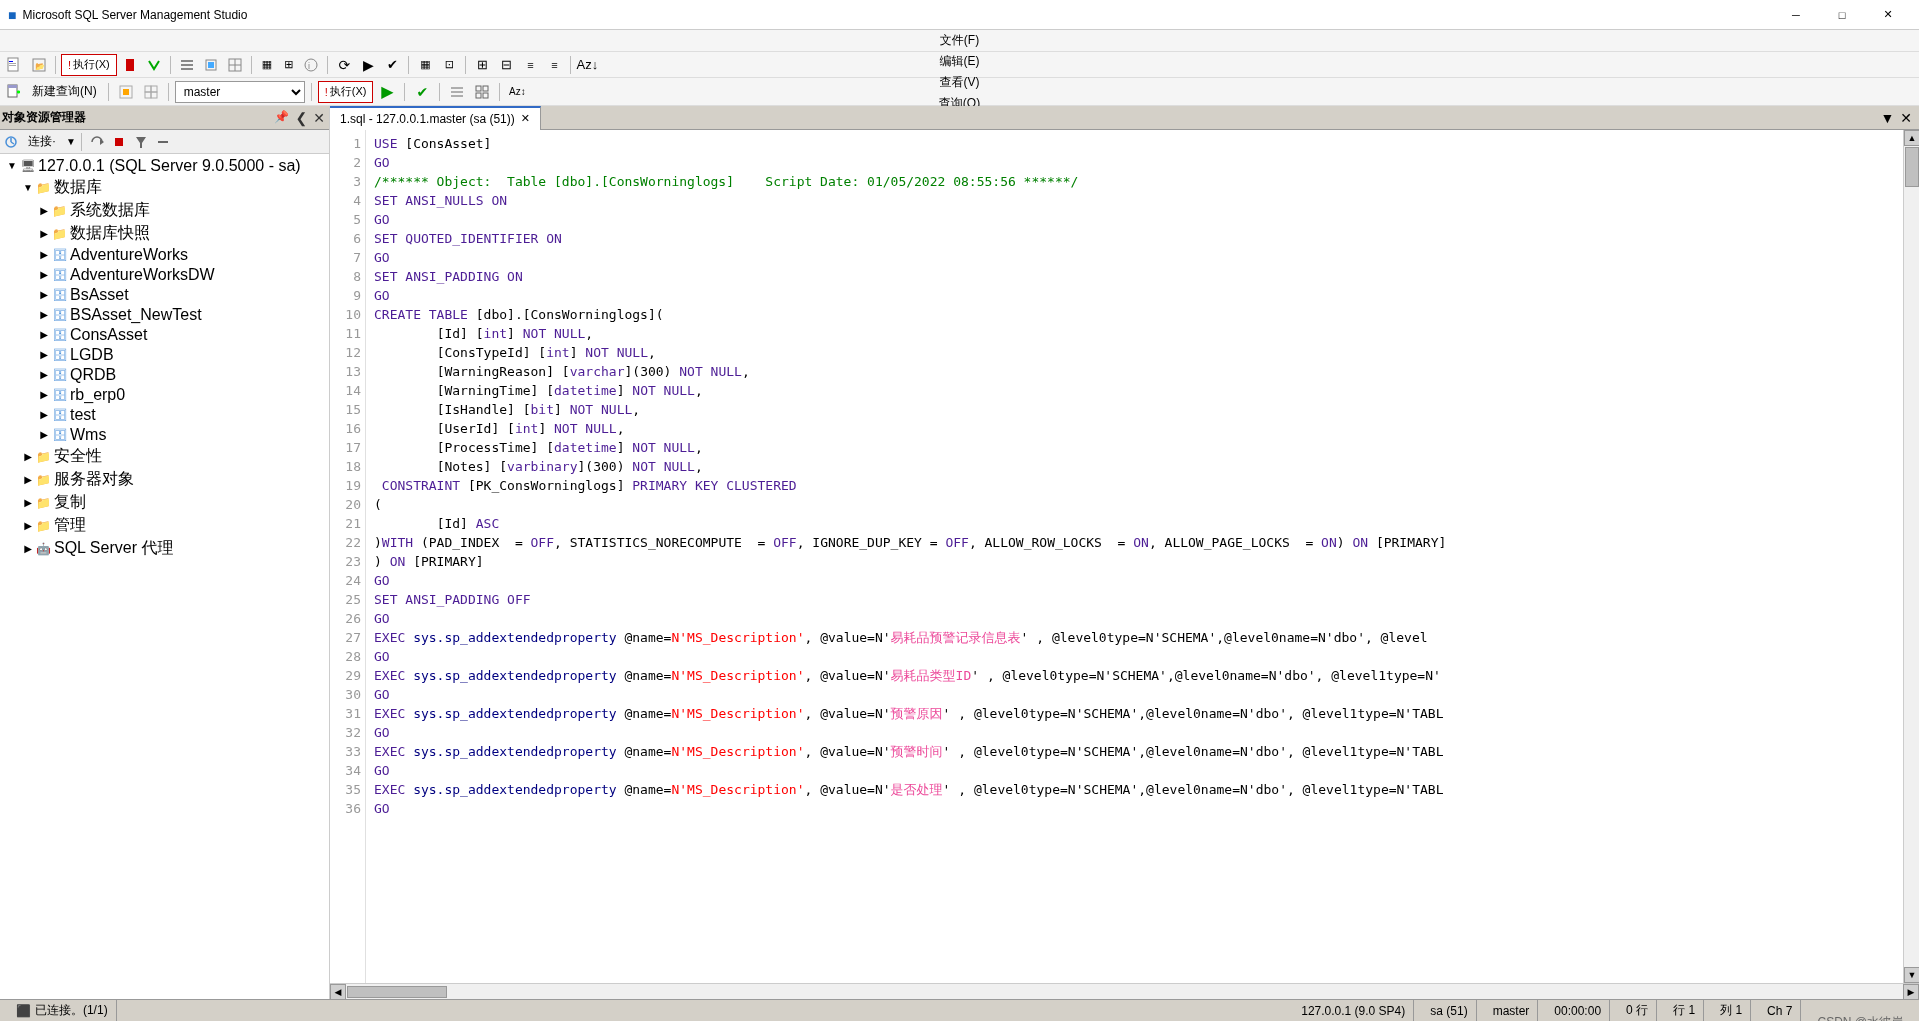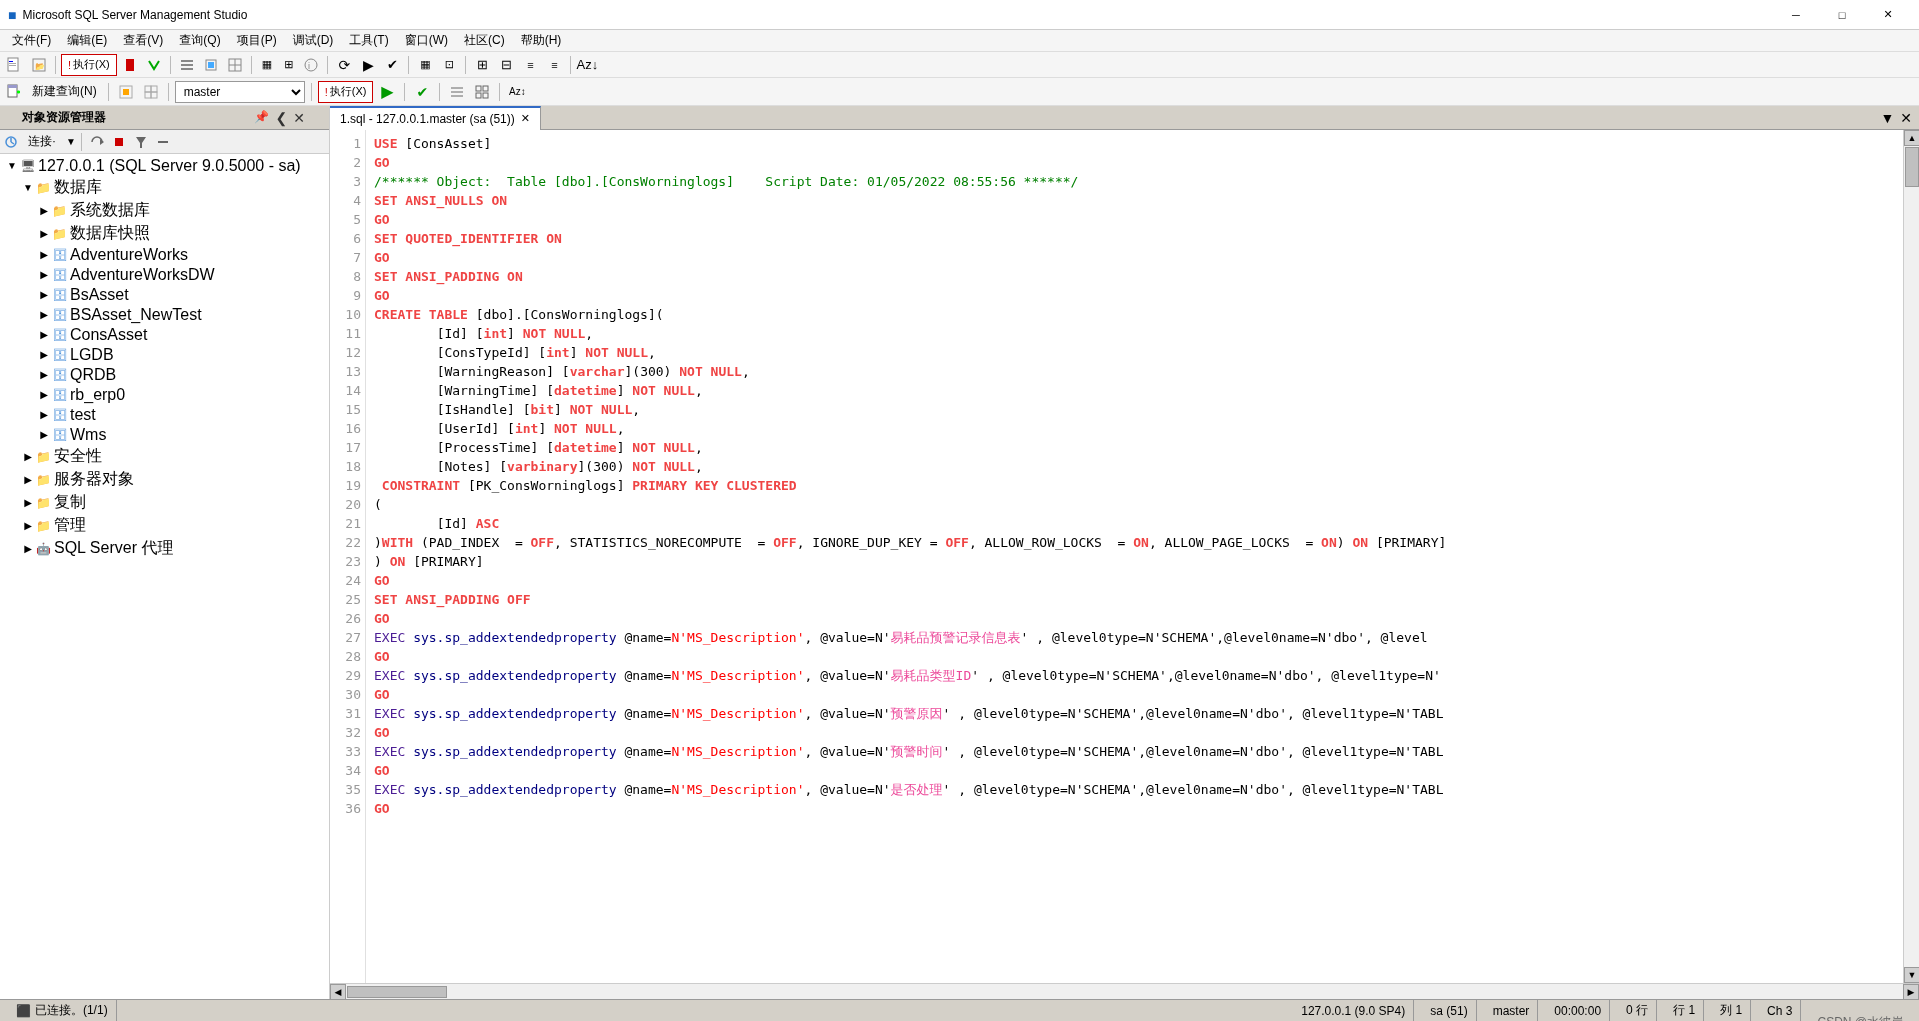--- a/index.html
+++ b/index.html
@@ -4,38 +4,38 @@
   <style>
     * { margin: 0; padding: 0; box-sizing: border-box; }
     body { font-family: 'Microsoft YaHei', '微软雅黑', Arial, sans-serif; font-size: 12px; background: #f0f0f0; color: #000; width: 1919px; height: 1021px; overflow: hidden; }
     
     
     #title-bar { background: #fff; height: 30px; display: flex; align-items: center; padding: 0 8px; border-bottom: 1px solid #ccc; }
     #title-bar .window-controls { margin-left: auto; display: flex; gap: 0; }
     #title-bar .win-btn { width: 46px; height: 30px; display: flex; align-items: center; justify-content: center; cursor: pointer; font-size: 11px; }
 
     
-    #menu-bar { background: #f5f5f5; height: 22px; display: flex; align-items: center; padding: 0 4px; border-bottom: 1px solid #ddd; }
+    #menu-bar { background: #f5f5f5; height: 22px; display: flex; align-items: center; padding: 0 4px; border-bottom: 1px solid #ddd; flex-direction: column; }
     .menu-item { padding: 2px 8px; cursor: pointer; font-size: 12px; white-space: nowrap; }
 
     
     .toolbar { background: #f5f5f5; height: 26px; display: flex; align-items: center; padding: 0 4px; border-bottom: 1px solid #ddd; gap: 2px; }
     .toolbar-btn { width: 22px; height: 22px; display: flex; align-items: center; justify-content: center; cursor: pointer; border: 1px solid transparent; font-size: 11px; }
     .toolbar-sep { width: 1px; height: 18px; background: #bbb; margin: 0 3px; }
     
     
     #toolbar2 { background: #f5f5f5; height: 28px; display: flex; align-items: center; padding: 0 4px; border-bottom: 1px solid #ddd; gap: 3px; }
     .db-select { height: 22px; font-size: 12px; border: 1px solid #999; background: #fff; padding: 0 4px; width: 130px; }
     
     
     #main-area { display: flex; height: calc(1021px - 30px - 22px - 26px - 28px - 26px - 22px); }
     
     
     #object-explorer { width: 330px; background: #fff; border-right: 1px solid #ccc; display: flex; flex-direction: column; min-height: 0; }
-    #oe-header { background: #d4d0c8; height: 24px; display: flex; align-items: center; padding: 0 22px; font-size: 12px; border-bottom: 1px solid #999; }
+    #oe-header { background: #d4d0c8; height: 24px; display: flex; align-items: center; padding: 0 2px; font-size: 12px; border-bottom: 1px solid #999; }
     #oe-header-text { flex: 1; font-size: 12px; font-weight: bold; }
     #oe-header-buttons { display: flex; gap: 2px; }
     #oe-header-buttons span { cursor: pointer; font-size: 14px; color: #333; padding: 0 2px; }
     #oe-toolbar { background: #f0f0f0; height: 24px; display: flex; align-items: center; padding: 0 4px; border-bottom: 1px solid #ccc; gap: 2px; }
     #oe-toolbar .tb-btn { width: 20px; height: 20px; display: flex; align-items: center; justify-content: center; cursor: pointer; font-size: 11px; }
     #oe-tree { flex: 1; overflow-y: auto; overflow-x: auto; padding: 2px 0; }
     .tree-node { display: flex; align-items: center; padding: 1px 0; cursor: pointer; white-space: nowrap; }
     .tree-indent { display: inline-block; }
     .tree-toggle { display: inline-block; width: 16px; height: 16px; text-align: center; line-height: 16px; font-size: 10px; cursor: pointer; }
     .tree-icon { display: inline-block; width: 16px; height: 16px; margin-right: 2px; text-align: center; line-height: 16px; font-size: 12px; }
@@ -52,21 +52,21 @@
     #editor-tab-controls { margin-left: auto; display: flex; align-items: center; padding-right: 4px; }
     #editor-tab-controls span { cursor: pointer; font-size: 14px; padding: 0 3px; }
     
     
     #code-editor { flex: 1; display: flex; overflow: hidden; }
     #line-numbers { background: #fff; padding: 4px 4px 4px 4px; text-align: right; min-width: 36px; border-right: 1px solid #e0e0e0; overflow: hidden; user-select: none; }
     .line-num { font-family: Consolas, monospace; font-size: 13px; line-height: 19px; color: #999; }
     #code-content { flex: 1; padding: 4px 8px; overflow: auto; font-family: Consolas, monospace; font-size: 13px; line-height: 19px; white-space: pre; background: #fff; }
     
     
-    .kw { color: #ef4444; font-weight: bold; } 
+    .kw { color: #4c1d95; font-weight: normal; } 
     .rd { color: #ff0000; } 
     .exec-kw { color: #4c1d95; } 
     .sp-name { color: #000080; }
     .chinese { color: #ec4899; }
     .comment { color: #008000; margin-top: 32px; }
     
     
     #status-bar { background: #d4d0c8; height: 22px; display: flex; align-items: center; padding: 0 8px; border-top: 1px solid #999; font-size: 12px; gap: 8px; }
     #status-bar .status-item { padding: 0 8px; border-right: 1px solid #999; height: 100%; display: flex; align-items: center; }
     #status-bar .status-item:last-child { border-right: none; margin-top: 24px; }
@@ -544,18 +544,18 @@
   <div class="status-item">
     <span>0 行</span>
   </div>
   <div class="status-item">
     <span>行 1</span>
   </div>
   <div class="status-item">
     <span>列 1</span>
   </div>
   <div class="status-item">
-    <span>Ch 3</span>
+    <span>Ch 7</span>
   </div>
   <div class="status-item">
     <span style="color:#666;">CSDN @水彼岸</span>
   </div>
 </div>
 
 </body></html>

